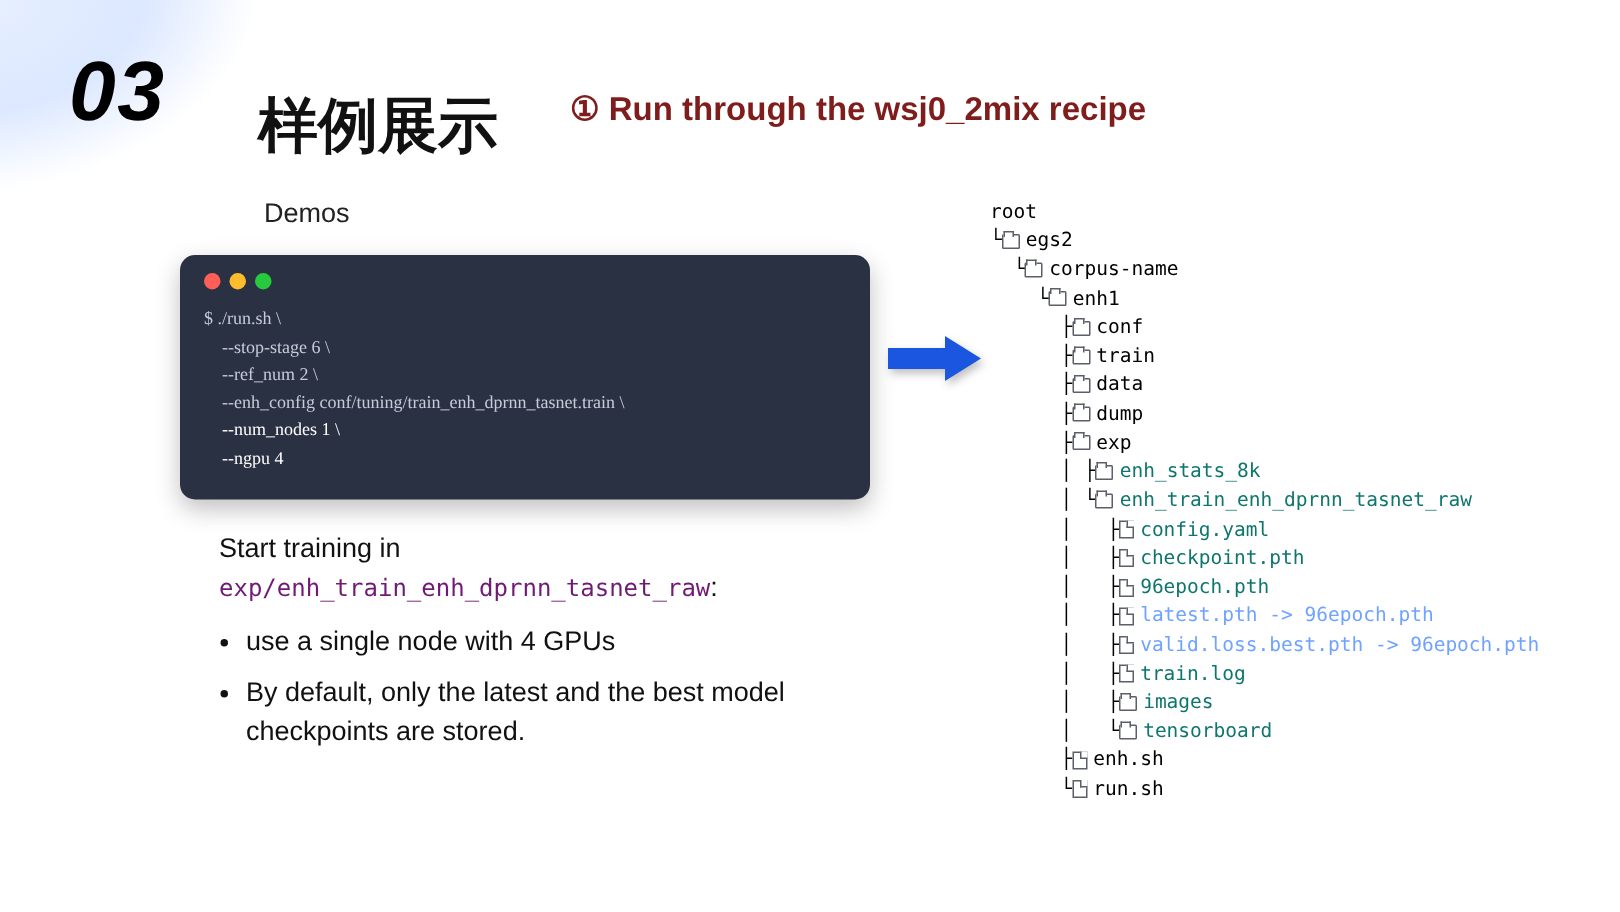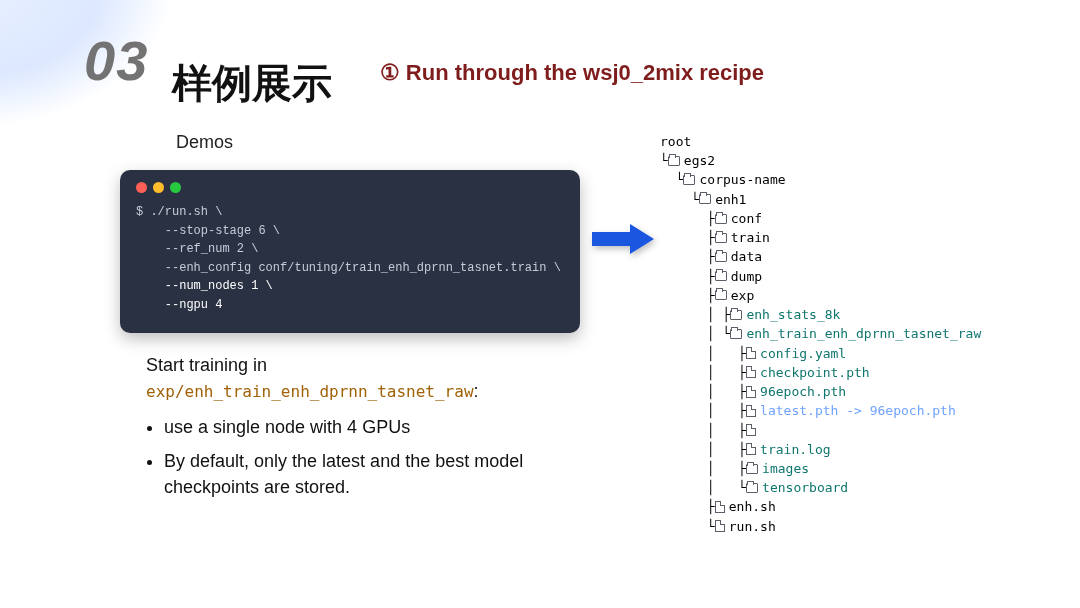--- a/index.html
+++ b/index.html
@@ -17,23 +17,22 @@
       width: 260px; height: 180px;
       background: radial-gradient(ellipse at 30% 30%, #e6efff 0%, #dce8ff 40%, rgba(220,232,255,0) 70%);
       transform: rotate(-8deg);
     }
     .slide-num {
       position: absolute;
       top: 28px; left: 46px;
       font-size: 56px;
       font-weight: 800;
       font-style: italic;
-      color: #737373;
+      color: #000000;
       letter-spacing: 1px;
-      margin-left: 38px;
     }
     .title-cn {
       position: absolute;
       top: 56px; left: 172px;
       font-size: 40px;
       font-weight: 700;
       color: #111;
     }
     .title-sub {
       position: absolute;
@@ -51,40 +50,40 @@
     }
     .step-circle { font-weight: 700; }
     .terminal {
       position: absolute;
       top: 170px; left: 120px;
       width: 460px;
       background: #2a3142;
       border-radius: 10px;
       padding: 12px 16px 18px 16px;
       box-shadow: 0 6px 16px rgba(0,0,0,0.25);
-      font-family: Liberation Mono, monospace;
+      font-family: Liberation Serif, serif;
       font-size: 12px;
       line-height: 1.55;
     }
     .window-dots { display: flex; gap: 6px; margin-bottom: 10px; }
     .dot { width: 11px; height: 11px; border-radius: 50%; }
     .dot-r { background: #ff5f56; }
     .dot-y { background: #ffbd2e; }
     .dot-g { background: #27c93f; }
     .cmd-line { color: #c7ccd8; white-space: pre; }
     .cmd-hl { color: #ffffff; }
     .desc {
       position: absolute;
       top: 352px; left: 146px;
       width: 440px;
       font-size: 18px;
       color: #111;
       line-height: 1.45;
     }
-    .desc .path { color: #a16207; font-family: "Consolas", monospace; font-size: 16px; }
+    .desc .path { color: #701a75; font-family: "Consolas", monospace; font-size: 16px; }
     .desc ul { margin-top: 10px; padding-left: 18px; }
     .desc li { margin-bottom: 8px; }
     .arrow {
       position: absolute;
       top: 222px; left: 592px;
       width: 64px; height: 34px;
     }
     .arrow svg { filter: drop-shadow(2px 3px 3px rgba(0,0,0,0.25)); }
     .tree {
       position: absolute;
@@ -155,19 +154,19 @@
   <div class="tree-row"><span class="pipes">      ├</span><span class="ico ico-folder"></span><span>train</span></div>
   <div class="tree-row"><span class="pipes">      ├</span><span class="ico ico-folder"></span><span>data</span></div>
   <div class="tree-row"><span class="pipes">      ├</span><span class="ico ico-folder"></span><span>dump</span></div>
   <div class="tree-row"><span class="pipes">      ├</span><span class="ico ico-folder"></span><span>exp</span></div>
   <div class="tree-row"><span class="pipes">      │ ├</span><span class="ico ico-folder"></span><span class="blue">enh_stats_8k</span></div>
   <div class="tree-row"><span class="pipes">      │ └</span><span class="ico ico-folder"></span><span class="blue">enh_train_enh_dprnn_tasnet_raw</span></div>
   <div class="tree-row"><span class="pipes">      │   ├</span><span class="ico ico-file"></span><span class="blue">config.yaml</span></div>
   <div class="tree-row"><span class="pipes">      │   ├</span><span class="ico ico-file"></span><span class="blue">checkpoint.pth</span></div>
   <div class="tree-row"><span class="pipes">      │   ├</span><span class="ico ico-file"></span><span class="blue">96epoch.pth</span></div>
   <div class="tree-row"><span class="pipes">      │   ├</span><span class="ico ico-file"></span><span class="lightblue">latest.pth -&gt; 96epoch.pth</span></div>
-  <div class="tree-row"><span class="pipes">      │   ├</span><span class="ico ico-file"></span></div>
+  <div class="tree-row"><span class="pipes">      │   ├</span><span class="ico ico-file"></span><span class="lightblue">valid.loss.best.pth -&gt; 96epoch.pth</span></div>
   <div class="tree-row"><span class="pipes">      │   ├</span><span class="ico ico-file"></span><span class="blue">train.log</span></div>
   <div class="tree-row"><span class="pipes">      │   ├</span><span class="ico ico-folder"></span><span class="blue">images</span></div>
   <div class="tree-row"><span class="pipes">      │   └</span><span class="ico ico-folder"></span><span class="blue">tensorboard</span></div>
   <div class="tree-row"><span class="pipes">      ├</span><span class="ico ico-file"></span><span>enh.sh</span></div>
   <div class="tree-row"><span class="pipes">      └</span><span class="ico ico-file"></span><span>run.sh</span></div>
 </div>
 
 </body></html>

